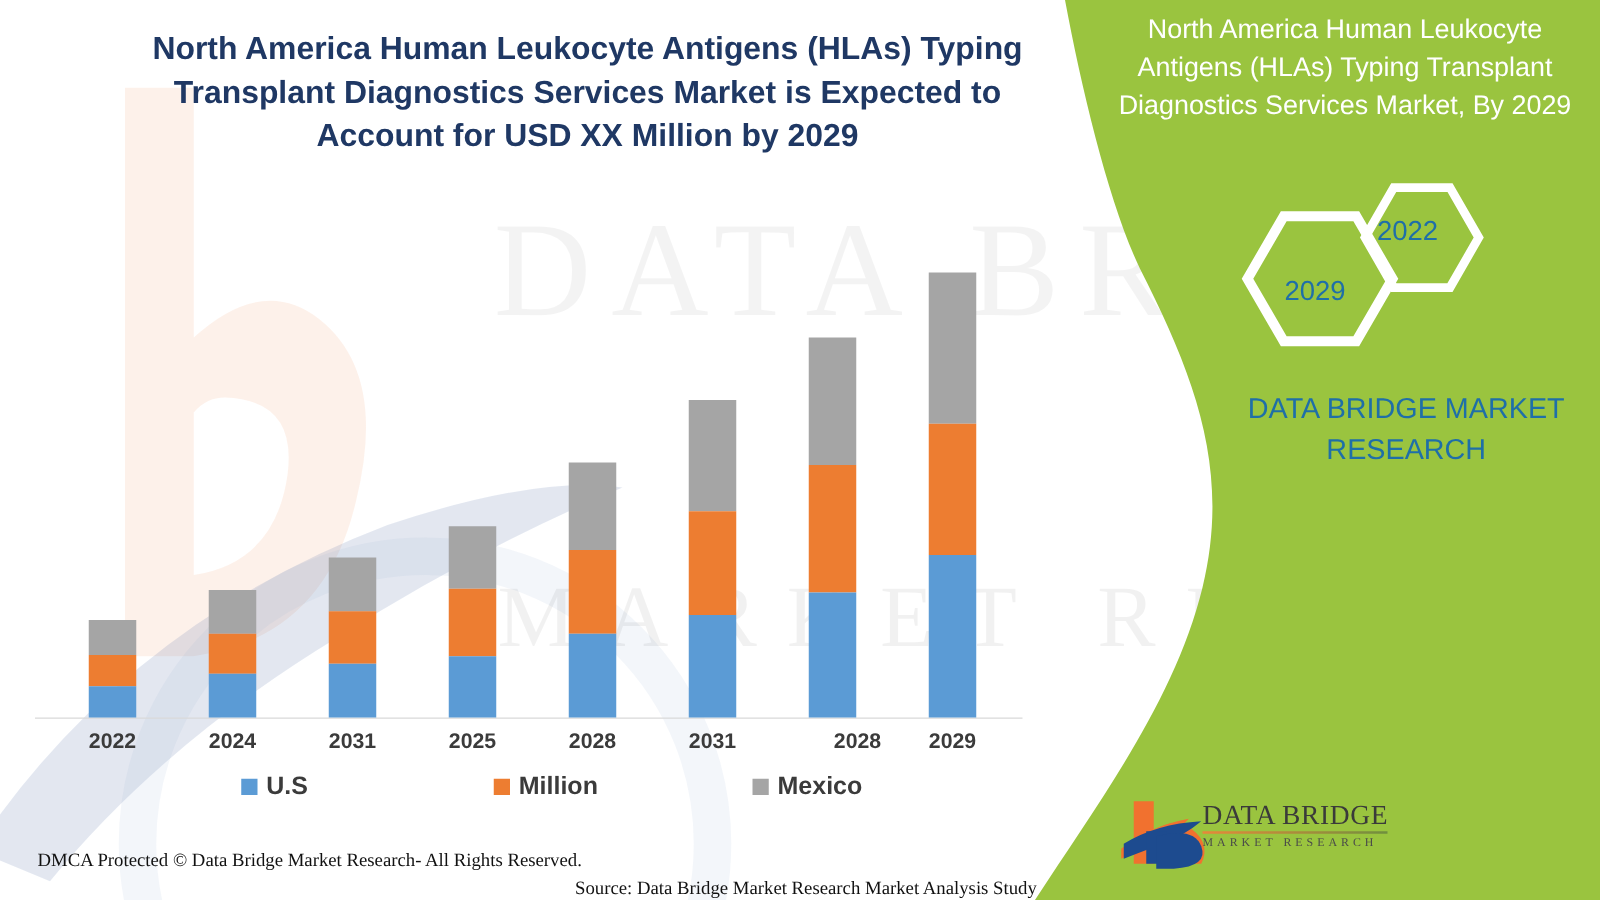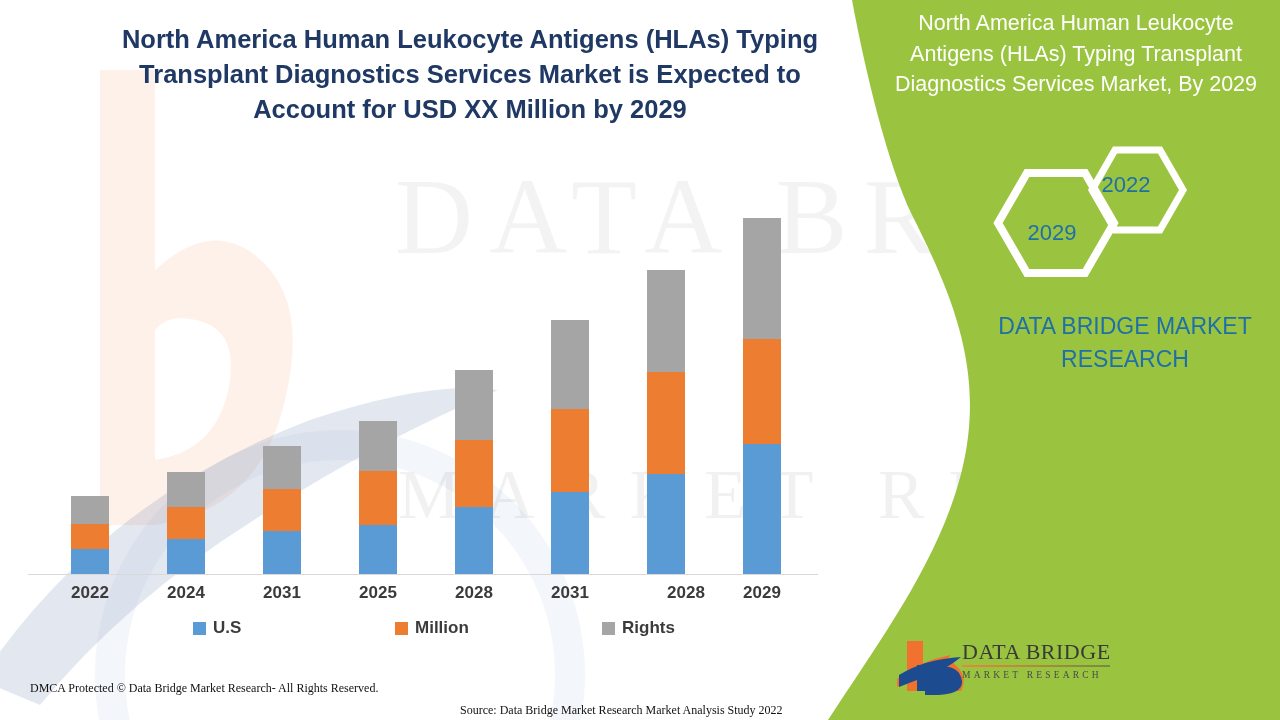--- a/index.html
+++ b/index.html
@@ -131,38 +131,38 @@
     left: 0;
     top: 618px;
     width: 850px;
     height: 24px;
   }
   .legend-item {
     position: absolute;
     display: flex;
     align-items: center;
     gap: 7px;
-    font-size: 17px;
+    font-size: 20px;
     font-weight: bold;
     color: #3b3b3b;
   }
   .swatch {
     width: 13px;
     height: 13px;
     display: inline-block;
   }
 
   .footer {
     position: absolute;
     left: 0;
     top: 678px;
     width: 850px;
     height: 30px;
     font-family: "Liberation Serif", serif;
-    font-size: 12px;
+    font-size: 15px;
     color: #111;
   }
   .footer .dmca { position: absolute; left: 30px; top: 3px; }
   .footer .source { position: absolute; left: 460px; top: 3px; margin-top: 22px; }
 
   
   .green-panel {
     position: absolute;
     left: 0;
     top: 0;
@@ -321,21 +321,21 @@
       <div class="legend-item" style="left: 193px;">
         <span class="swatch" style="background: rgb(91, 155, 213);"></span>
         <span>U.S</span>
       </div>
       <div class="legend-item" style="left: 395px;">
         <span class="swatch" style="background: rgb(237, 125, 49);"></span>
         <span>Million</span>
       </div>
       <div class="legend-item" style="left: 602px;">
         <span class="swatch" style="background: rgb(165, 165, 165);"></span>
-        <span>Rights</span>
+        <span>Mexico</span>
       </div>
     </div>
 
   <div class="footer">
     <div class="dmca">DMCA Protected © Data Bridge Market Research- All Rights Reserved.</div>
     <div class="source">Source: Data Bridge Market Research Market Analysis Study 2022</div>
   </div>
 
   <svg class="green-panel" viewBox="0 0 1280 720" preserveAspectRatio="none">
     <path d="M852,0 L1280,0 L1280,720 L828,720

